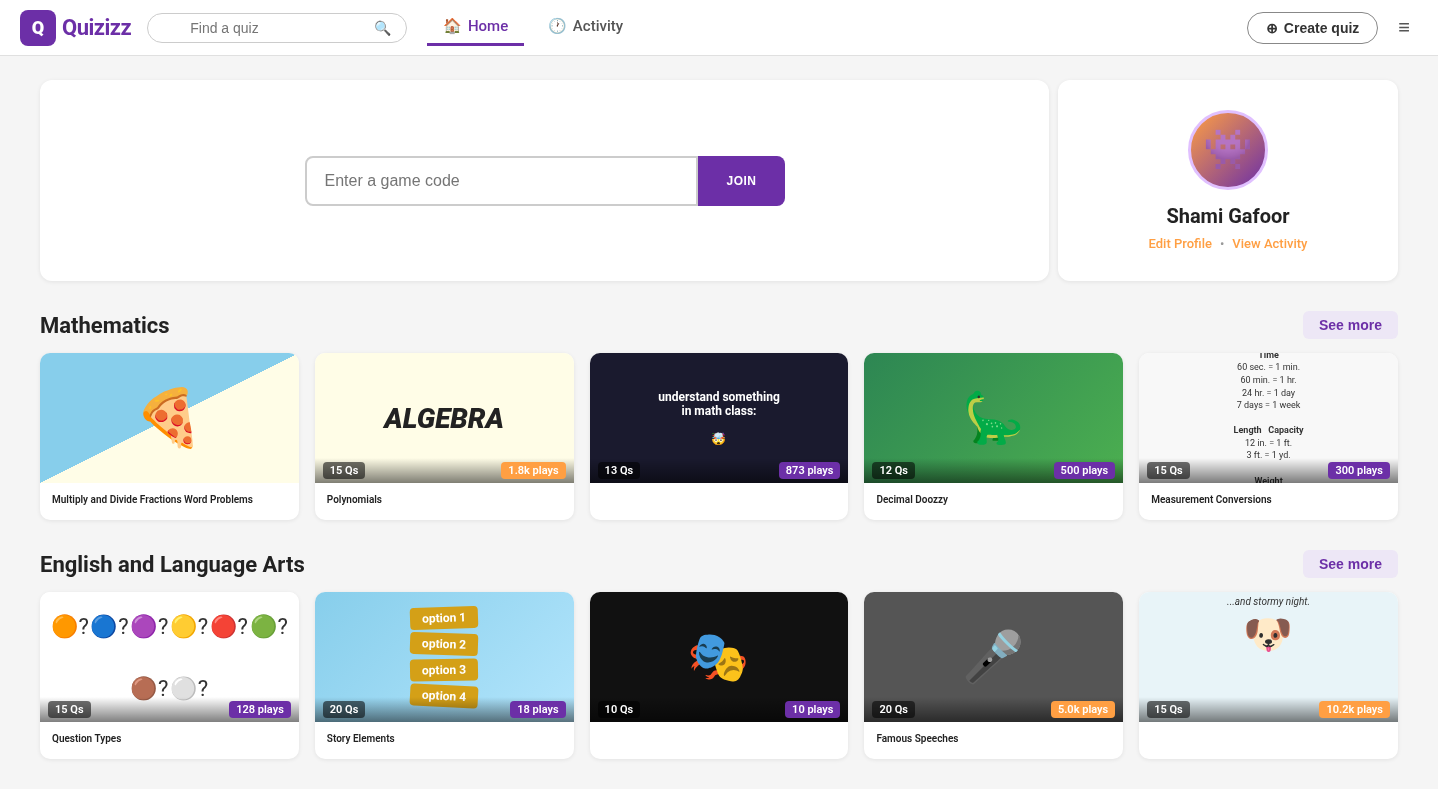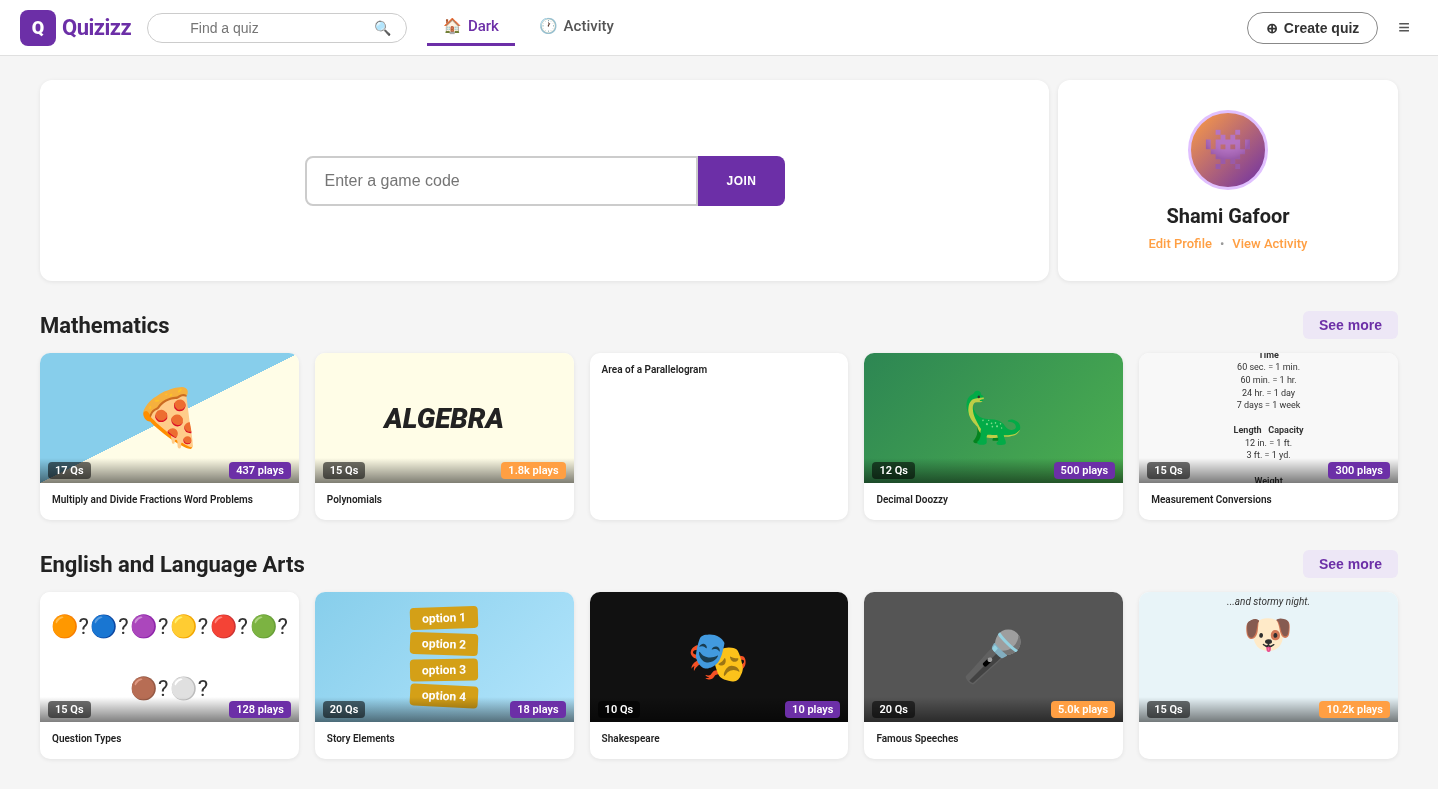--- a/index.html
+++ b/index.html
@@ -156,21 +156,21 @@
   </a>
 
   <div class="search-box">
     <input type="text" placeholder="Find a quiz" style="">
     <span class="search-icon">🔍</span>
   </div>
 
   <div class="nav-links">
     <a class="nav-link active" href="#">
       <span class="nav-link-icon">🏠</span>
-      <span>Dark</span>
+      <span>Home</span>
     </a>
     <a class="nav-link" href="#">
       <span class="nav-link-icon">🕐</span>
       <span>Activity</span>
     </a>
   </div>
 
   <div class="nav-right">
     <button class="create-quiz-btn">
       <span>⊕</span>
@@ -209,46 +209,48 @@
     <div class="section-header">
       <h2 class="section-title">Mathematics</h2>
       <button class="see-more-btn">See more</button>
     </div>
     <div class="quiz-grid" id="math-grid">
     <div class="quiz-card">
       <div class="quiz-thumbnail">
         <div class="fraction-thumb">
               <span class="pizza-icon">🍕</span>
             </div>
-        <div class="quiz-stats">
-          <span class="quiz-qs">17 Qs</span>
-          <span class="quiz-plays">437 plays</span>
-        </div>
       </div>
       <div class="quiz-info">
         <div class="quiz-title">Multiply and Divide Fractions Word Problems</div>
       </div>
     </div>
         <div class="quiz-card">
       <div class="quiz-thumbnail">
         <div class="algebra-thumb">
               <div class="algebra-text">ALGEBRA</div>
             </div>
         <div class="quiz-stats">
           <span class="quiz-qs">15 Qs</span>
           <span class="quiz-plays orange">1.8k plays</span>
         </div>
       </div>
       <div class="quiz-info">
         <div class="quiz-title">Polynomials</div>
       </div>
     </div>
         <div class="quiz-card">
-      <div class="quiz-info">
-        <div class="quiz-title">Area of a Parallelogram</div>
+      <div class="quiz-thumbnail">
+        <div class="math-meme">
+              <div class="meme-text" style="font-size:12px;font-weight:700;">understand something<br>in math class:<br><br>🤯</div>
+            </div>
+        <div class="quiz-stats">
+          <span class="quiz-qs">13 Qs</span>
+          <span class="quiz-plays">873 plays</span>
+        </div>
       </div>
     </div>
         <div class="quiz-card">
       <div class="quiz-thumbnail">
         <div class="decimal-thumb">
               <span class="barney">🦕</span>
             </div>
         <div class="quiz-stats">
           <span class="quiz-qs">12 Qs</span>
           <span class="quiz-plays">500 plays</span>
@@ -322,23 +324,20 @@
         <div class="quiz-card">
       <div class="quiz-thumbnail">
         <div class="shakespeare-thumb">
               <span style="font-size:50px;">🎭</span>
             </div>
         <div class="quiz-stats">
           <span class="quiz-qs">10 Qs</span>
           <span class="quiz-plays">10 plays</span>
         </div>
       </div>
-      <div class="quiz-info">
-        <div class="quiz-title">Shakespeare</div>
-      </div>
     </div>
         <div class="quiz-card">
       <div class="quiz-thumbnail">
         <div class="mlk-thumb">
               <span style="font-size:50px;">🎤</span>
             </div>
         <div class="quiz-stats">
           <span class="quiz-qs">20 Qs</span>
           <span class="quiz-plays orange">5.0k plays</span>
         </div>

